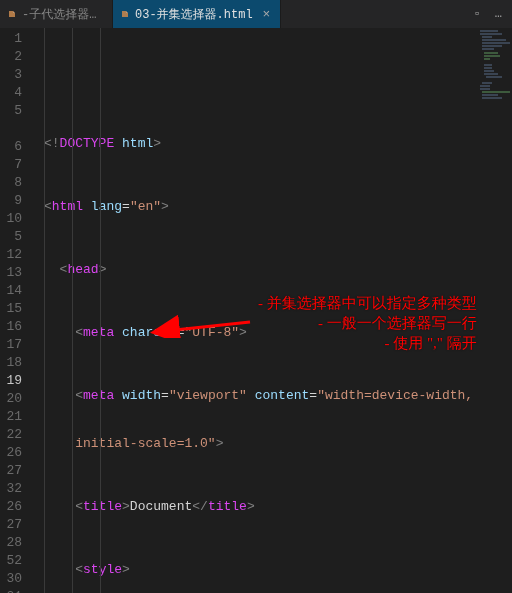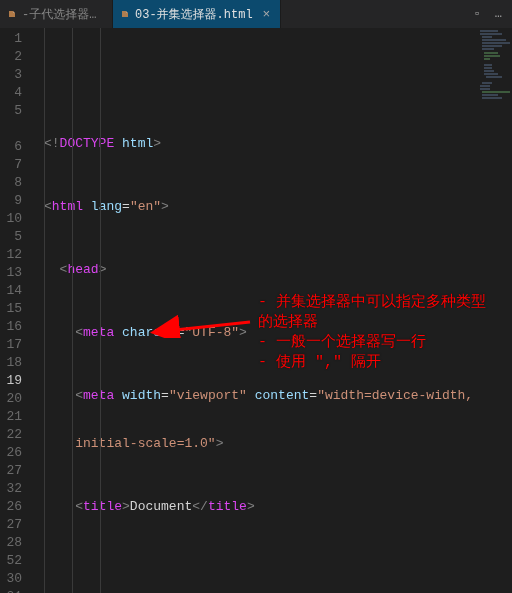--- a/index.html
+++ b/index.html
@@ -104,26 +104,27 @@
   }
   .minimap .chunk {
     position:absolute;
     background:#3a4452;
     height:2px;
   }
   
   .annot {
     position:absolute;
     color:#ff0000;
-    font-family: Liberation Mono, monospace;
+    font-family: Liberation Serif, serif;
     font-size:15px;
     line-height:20px;
     font-weight:400;
     text-shadow: 0 0 2px rgba(0,0,0,.6);
     pointer-events:none;
+    text-align:right;
   }
   .arrow {
     position:absolute;
     pointer-events:none;
   }
 </style>
 </head>
 <body>
 
 <div class="tabs">
@@ -196,20 +197,21 @@
 
     <div class="row">  <span class="mtag">&lt;</span><span class="tagname">head</span><span class="mtag">&gt;</span></div>
 
     <div class="row">    <span class="mtag">&lt;</span><span class="tagname">meta</span><span> </span><span class="attr">charset</span><span class="txt">=</span><span class="str">"UTF-8"</span><span class="mtag">&gt;</span></div>
 
     <div class="row">    <span class="mtag">&lt;</span><span class="tagname">meta</span><span> </span><span class="attr">width</span><span class="txt">=</span><span class="str">"viewport"</span><span> </span><span class="attr">content</span><span class="txt">=</span><span class="str">"width=device-width, </span></div>
     <div class="row">    <span class="str">initial-scale=1.0"</span><span class="mtag">&gt;</span></div>
 
     <div class="row">    <span class="mtag">&lt;</span><span class="tagname">title</span><span class="mtag">&gt;</span><span class="txt">Document</span><span class="mtag">&lt;/</span><span class="tagname">title</span><span class="mtag">&gt;</span></div>
 
+    <div class="row">    <span class="mtag">&lt;</span><span class="tagname">style</span><span class="mtag">&gt;</span></div>
 
     
     
     
     
     
     
     
     
     
@@ -262,16 +264,15 @@
   <defs>
       <marker id="ah" markerWidth="10" markerHeight="10" refX="8" refY="5" orient="auto">
     <path d="M0,0 L10,5 L0,10 z" fill="#ff0000"></path>
       </marker>
     </defs>
   <line x1="100" y1="14" x2="6" y2="24" stroke="#ff0000" stroke-width="3" marker-end="url(#ah)"></line>
 </svg>
 
 <div class="annot" style="left:258px;top:293px">
   <div>- 并集选择器中可以指定多种类型</div>
-  <div>的选择器</div>
   <div>- 一般一个选择器写一行</div>
   <div>- 使用 "," 隔开</div>
 </div>
 
 </body></html>

